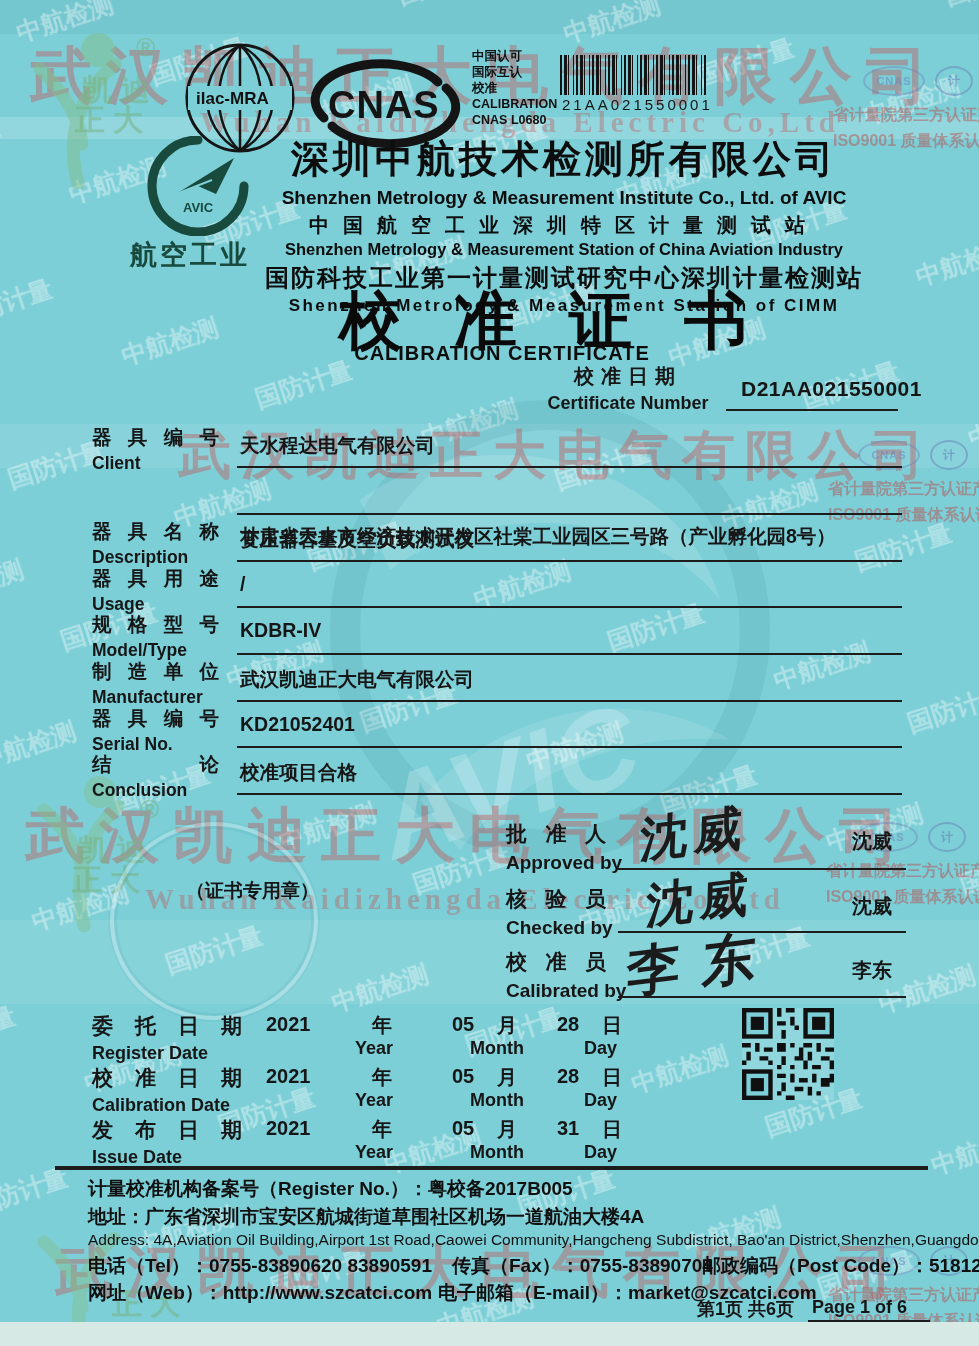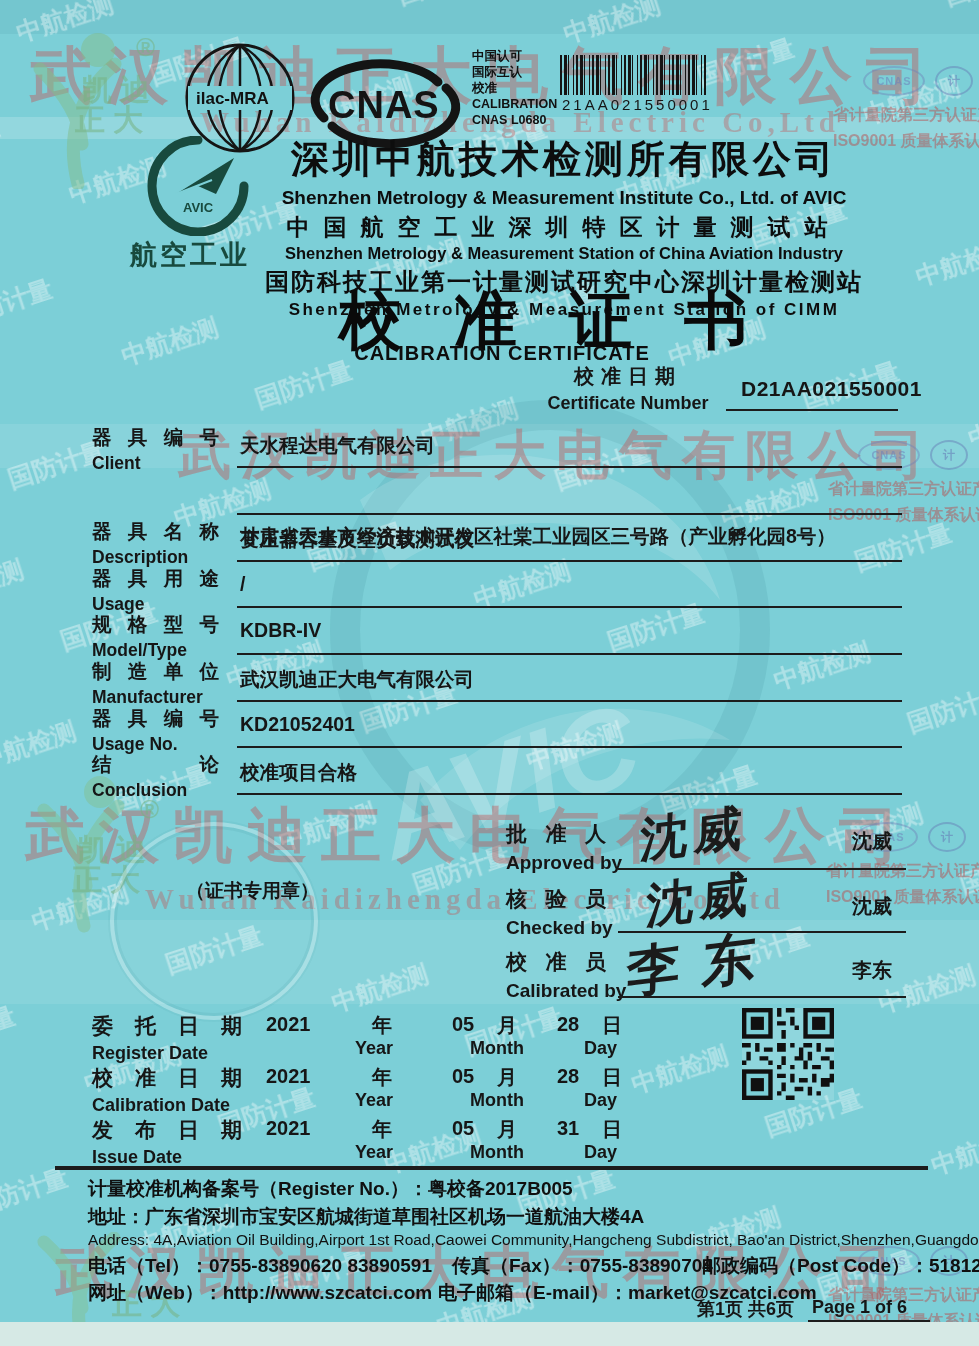--- a/index.html
+++ b/index.html
@@ -32,21 +32,21 @@
   
   .acc-lines{font-size:12.5px;font-weight:700;line-height:16px;color:#111;}
   .barcode{position:absolute;background:
      repeating-linear-gradient(90deg,#141414 0 2px,transparent 2px 4px,#141414 4px 7px,
      transparent 7px 8.5px,#141414 8.5px 9.5px,transparent 9.5px 13px,#141414 13px 14px,transparent 14px 16px);}
   .bc-num{position:absolute;font-size:15px;letter-spacing:3px;font-weight:500;}
   
   .inst{position:absolute;left:258px;top:134px;width:612px;text-align:center;color:#0d0d0d;}
   .inst .cn1{font-size:38px;font-weight:700;letter-spacing:4px;white-space:nowrap;}
   .inst .en1{font-size:19px;font-weight:700;margin-top:2px;white-space:nowrap;}
-  .inst .cn2{font-size:23px;font-weight:700;letter-spacing:14px;margin-top:3px;white-space:nowrap;}
+  .inst .cn2{font-size:20px;font-weight:700;letter-spacing:14px;margin-top:3px;white-space:nowrap;}
   .inst .en2{font-size:16.5px;font-weight:700;margin-top:1px;white-space:nowrap;}
   .inst .cn3{font-size:24px;font-weight:700;letter-spacing:2px;margin-top:3px;white-space:nowrap;}
   .inst .en3{font-size:17px;font-weight:700;letter-spacing:2.5px;margin-top:2px;white-space:nowrap;}
   .avic-cap{position:absolute;left:130px;top:237px;font-size:27px;font-weight:700;color:#184a3e;letter-spacing:3px;}
   
   .title-cn{position:absolute;left:287px;top:278px;width:430px;text-align:center;
      font-family:"DejaVu Serif","Liberation Serif",serif;font-size:63px;font-weight:900;
      letter-spacing:52px;text-indent:52px;color:#0a0a0a;white-space:nowrap;}
   .title-en{position:absolute;left:287px;top:342px;width:430px;text-align:center;
      font-size:20px;font-weight:700;letter-spacing:1px;color:#0d0d0d;}
@@ -267,21 +267,21 @@
 
   <div class="flabel" style="top:658px;">
       <span class="cn">制造单位</span>
       <span class="en">Manufacturer</span>
     </div>
   <div class="fvalue" style="top:666px;">武汉凯迪正大电气有限公司</div>
   <div class="hline" style="left:237px;top:700px;width:665px;"></div>
 
   <div class="flabel" style="top:705px;">
       <span class="cn">器具编号</span>
-      <span class="en">Usage No.</span>
+      <span class="en">Serial No.</span>
     </div>
   <div class="fvalue" style="top:713px;">KD21052401</div>
   <div class="hline" style="left:237px;top:746px;width:665px;"></div>
 
   <div class="flabel" style="top:751px;">
       <span class="cn">结论</span>
       <span class="en">Conclusion</span>
     </div>
   <div class="fvalue" style="top:759px;">校准项目合格</div>
   <div class="hline" style="left:237px;top:793px;width:665px;"></div>

